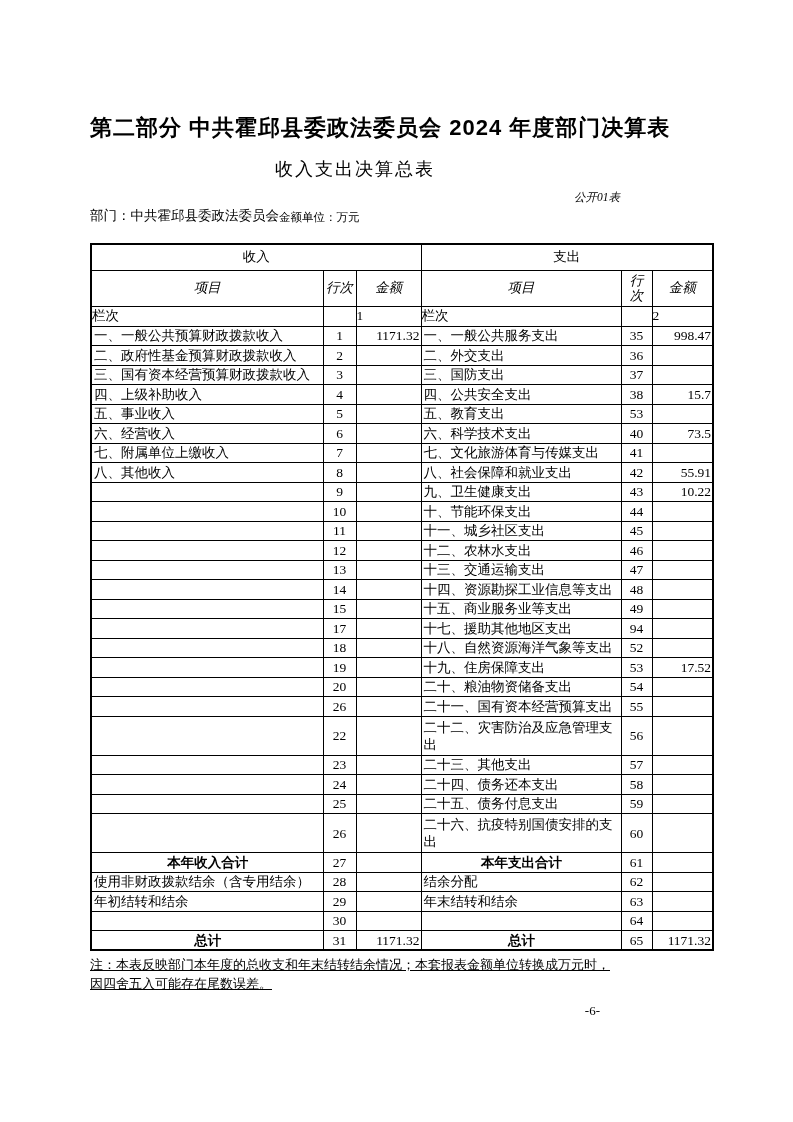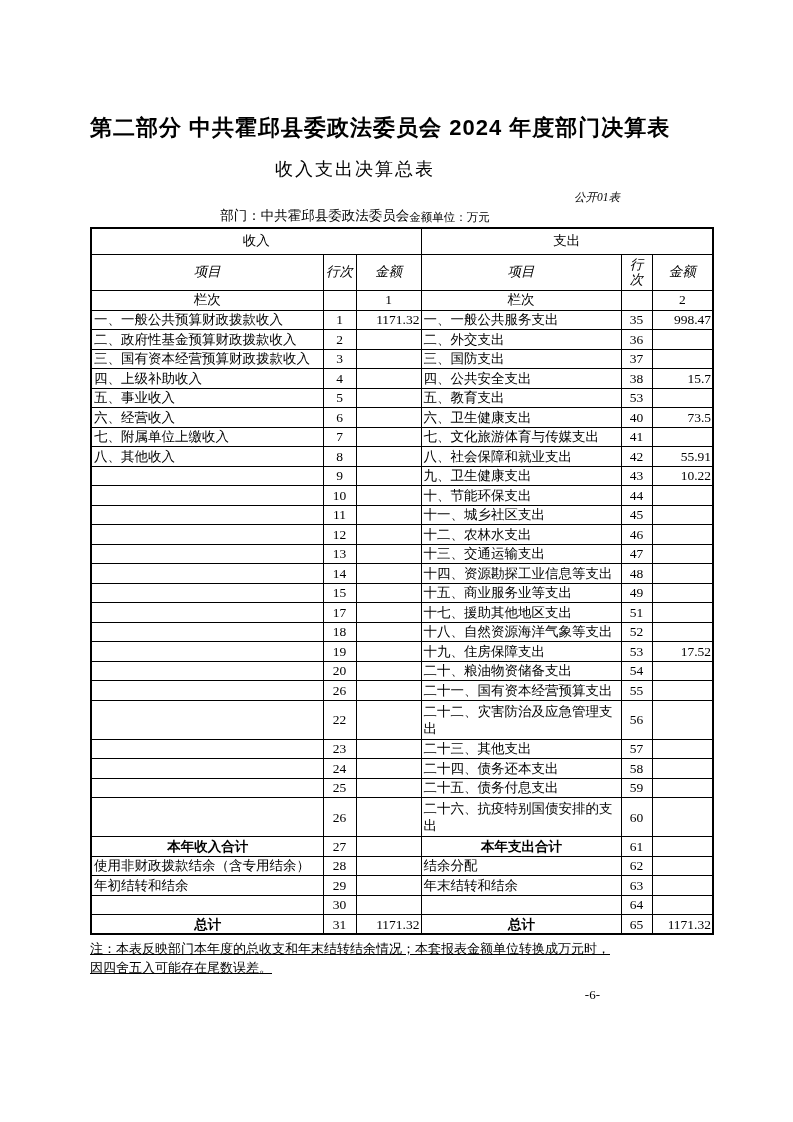--- a/index.html
+++ b/index.html
@@ -31,45 +31,45 @@
   }
   .table-code {
     margin-top: 8px;
     text-align: right;
     font-size: 11.5px;
     line-height: 15px;
     font-style: italic;
   }
   .meta-row {
     display: flex;
-    justify-content: center;
+    justify-content: flex-start;
     align-items: flex-end;
     height: 20px;
-    margin-bottom: 2px;
+    margin-bottom: 18px;
   }
   .dept { font-size: 13.5px; }
   .unit { font-size: 11.5px; }
 
   table.grid {
     border-collapse: collapse;
     table-layout: fixed;
     width: 622px;
     border: 2px solid #000;
   }
   table.grid th, table.grid td {
     border: 1px solid #000;
     font-size: 13.5px;
     font-weight: normal;
     overflow: hidden;
     vertical-align: middle;
   }
   .th-band   { height: 26px; text-align: center; }
   .th-cols   { height: 36px; text-align: center; font-style: italic; }
   .th-cols .stacked { white-space: pre-line; line-height: 15px; }
-  .lanci-row td { height: 20px; text-align: center; }
+  .lanci-row td { height: 20px; }
   tbody.rows td { height: 19.5px; line-height: 17px; }
   tbody.rows tr.tall td { height: 39px; }
   td.item   { text-align: left; padding: 0 1px 0 2px; }
   td.line   { text-align: center; }
   td.amount { text-align: right; padding-right: 1px; }
   tr.emphasis td.item { font-weight: bold; text-align: center; }
 
   .note {
     margin-top: 4px;
     font-size: 13px;
@@ -169,21 +169,21 @@
     <td class="line">5</td>
     <td class="amount"></td>
     <td class="item">五、教育支出</td>
     <td class="line">53</td>
     <td class="amount"></td>
   </tr>
         <tr>
     <td class="item">六、经营收入</td>
     <td class="line">6</td>
     <td class="amount"></td>
-    <td class="item">六、卫生健康支出</td>
+    <td class="item">六、科学技术支出</td>
     <td class="line">40</td>
     <td class="amount">73.5</td>
   </tr>
         <tr>
     <td class="item">七、附属单位上缴收入</td>
     <td class="line">7</td>
     <td class="amount"></td>
     <td class="item">七、文化旅游体育与传媒支出</td>
     <td class="line">41</td>
     <td class="amount"></td>
@@ -250,21 +250,21 @@
     <td class="amount"></td>
     <td class="item">十五、商业服务业等支出</td>
     <td class="line">49</td>
     <td class="amount"></td>
   </tr>
         <tr>
     <td class="item"></td>
     <td class="line">17</td>
     <td class="amount"></td>
     <td class="item">十七、援助其他地区支出</td>
-    <td class="line">51</td>
+    <td class="line">94</td>
     <td class="amount"></td>
   </tr>
         <tr>
     <td class="item"></td>
     <td class="line">18</td>
     <td class="amount"></td>
     <td class="item">十八、自然资源海洋气象等支出</td>
     <td class="line">52</td>
     <td class="amount"></td>
   </tr>

